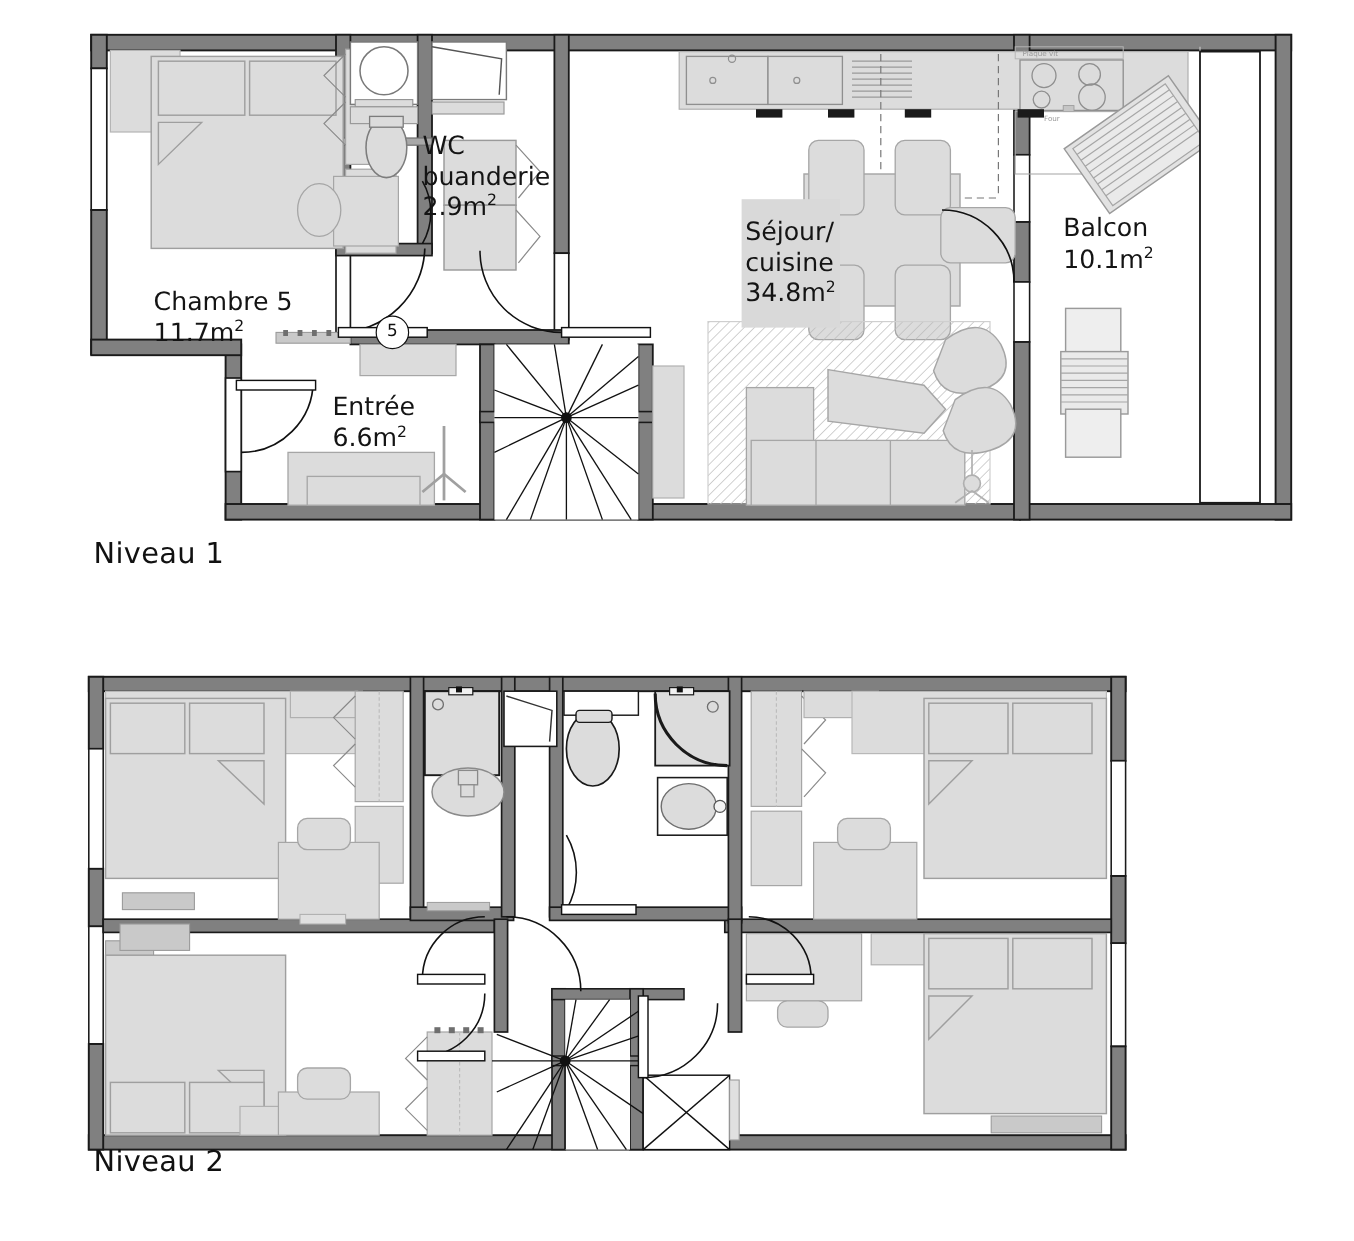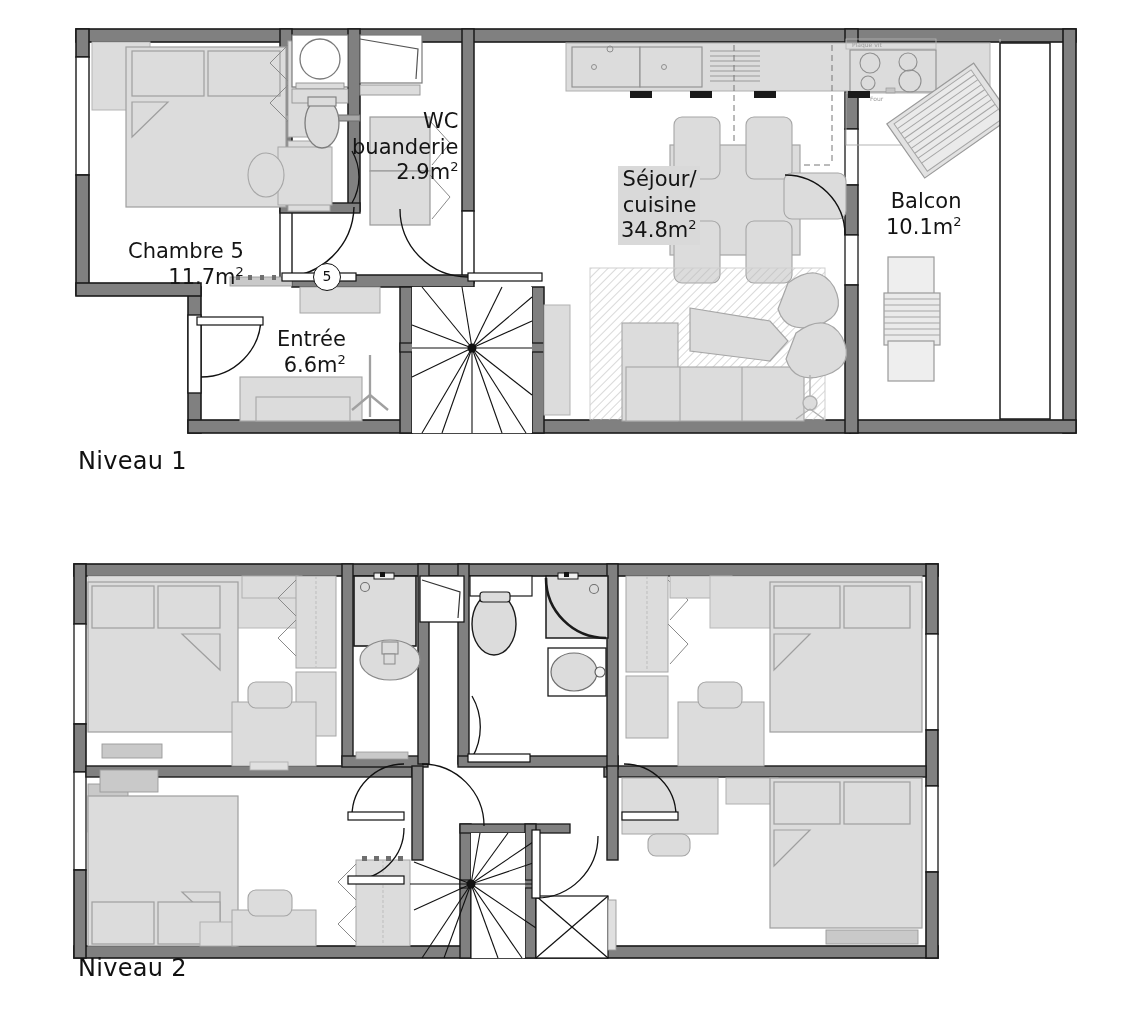--- a/index.html
+++ b/index.html
@@ -22,24 +22,24 @@
   #lvl1-label{left:78px;top:447px;}
   #lvl2-label{left:78px;top:954px;}
 
   
   .room-label{
     position:absolute;
     font-size:21px;
     line-height:1.22;
     color:#141414;
     white-space:nowrap;
-    text-align:right;
+    text-align:left;
   }
   .room-label .sup{font-size:13px;vertical-align:super;line-height:0;}
-  .room-label.on-fill{background:#d9d9d9;padding:1px 3px;}
+  .room-label.on-fill{background:#d9d9d9;padding:15px 3px;}
   .door-num{
     position:absolute;
     width:26px;height:26px;border:1.6px solid #111;border-radius:50%;
     background:#fff;
     font-size:14px;line-height:24px;text-align:center;color:#111;
   }
 </style>
 </head>
 <body>
 
@@ -312,21 +312,21 @@
       <span>Entrée</span><br>
       <span>6.6m</span><span class="sup">2</span>
     </div>
 
     <div class="room-label on-fill" style="left:548px;top:141px;">
       <span>Séjour/</span><br>
       <span>cuisine</span><br>
       <span>34.8m</span><span class="sup">2</span>
     </div>
 
-    <div class="room-label" style="left:816px;top:164px;">
+    <div class="room-label" style="left:816px;top:153px;">
       <span>Balcon</span><br>
       <span>10.1m</span><span class="sup">2</span>
     </div>
 
     <div class="door-num" style="left:243px;top:238px;">5</div>
   </div>
 
   <div class="level-label" id="lvl1-label">Niveau 1</div>
 
   <div class="floor" id="floor-2" style="left:70px;top:562px;width:872px;height:398px;">

